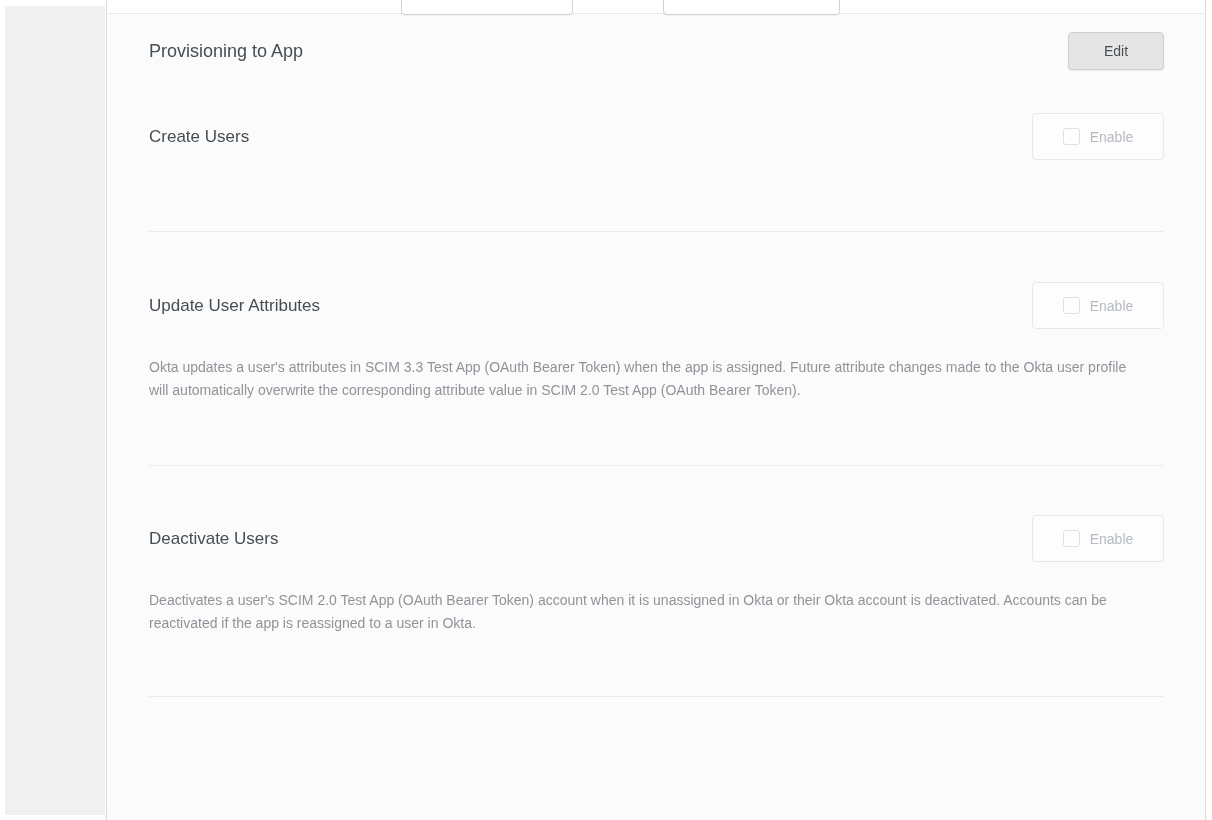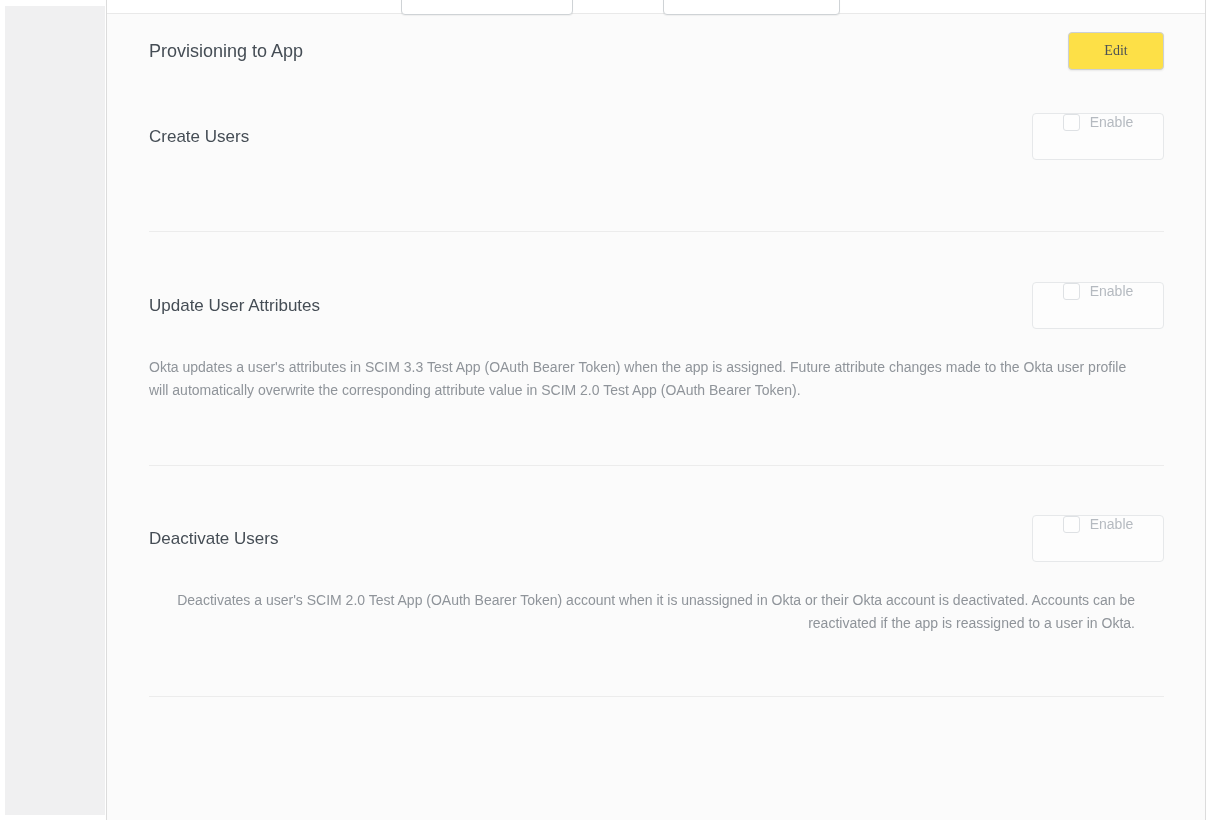--- a/index.html
+++ b/index.html
@@ -65,25 +65,25 @@
     align-items: center;
   }
   .page-title {
     font-size: 18px;
     font-weight: 400;
     color: #454d55;
   }
   .edit-btn {
     width: 96px;
     height: 38px;
-    background: #fde047;
+    background: #e5e5e5;
     border: 1px solid #ccd0d4;
     border-radius: 4px;
     box-shadow: 0 1px 2px rgba(0,0,0,0.07);
-    font-family: Liberation Serif, serif;
+    font-family: Liberation Sans, sans-serif;
     font-size: 14px;
     color: #4a5056;
     cursor: pointer;
   }
   .section-row {
     display: flex;
     justify-content: space-between;
     align-items: center;
     height: 47px;
   }
@@ -92,21 +92,21 @@
     font-weight: 400;
     color: #454d55;
   }
   .enable-toggle {
     width: 132px;
     height: 47px;
     background: #fdfdfd;
     border: 1px solid #e6e8ea;
     border-radius: 4px;
     display: flex;
-    align-items: flex-start;
+    align-items: center;
     justify-content: center;
     gap: 10px;
     cursor: default;
   }
   .enable-checkbox {
     width: 17px;
     height: 17px;
     background: #fefefe;
     border: 1px solid #dee1e4;
     border-radius: 3px;
@@ -129,21 +129,21 @@
   .divider {
     border: none;
     border-top: 1px solid #ececec;
     height: 0;
   }
   .divider-1 { margin-top: 71px; }
   .sec2-row { margin-top: 50px; }
   .sec2-desc { margin-top: 27px; max-width: 992px; }
   .divider-2 { margin-top: 63px; }
   .sec3-row { margin-top: 49px; }
-  .sec3-desc { margin-top: 27px; max-width: 986px; text-align: right; }
+  .sec3-desc { margin-top: 27px; max-width: 986px; }
   .divider-3 { margin-top: 61px; }
 </style>
 </head>
 <body>
 
 <div class="screen">
   <div class="sidebar"></div>
 
   <div class="content">
     <div class="top-white-band"></div>

